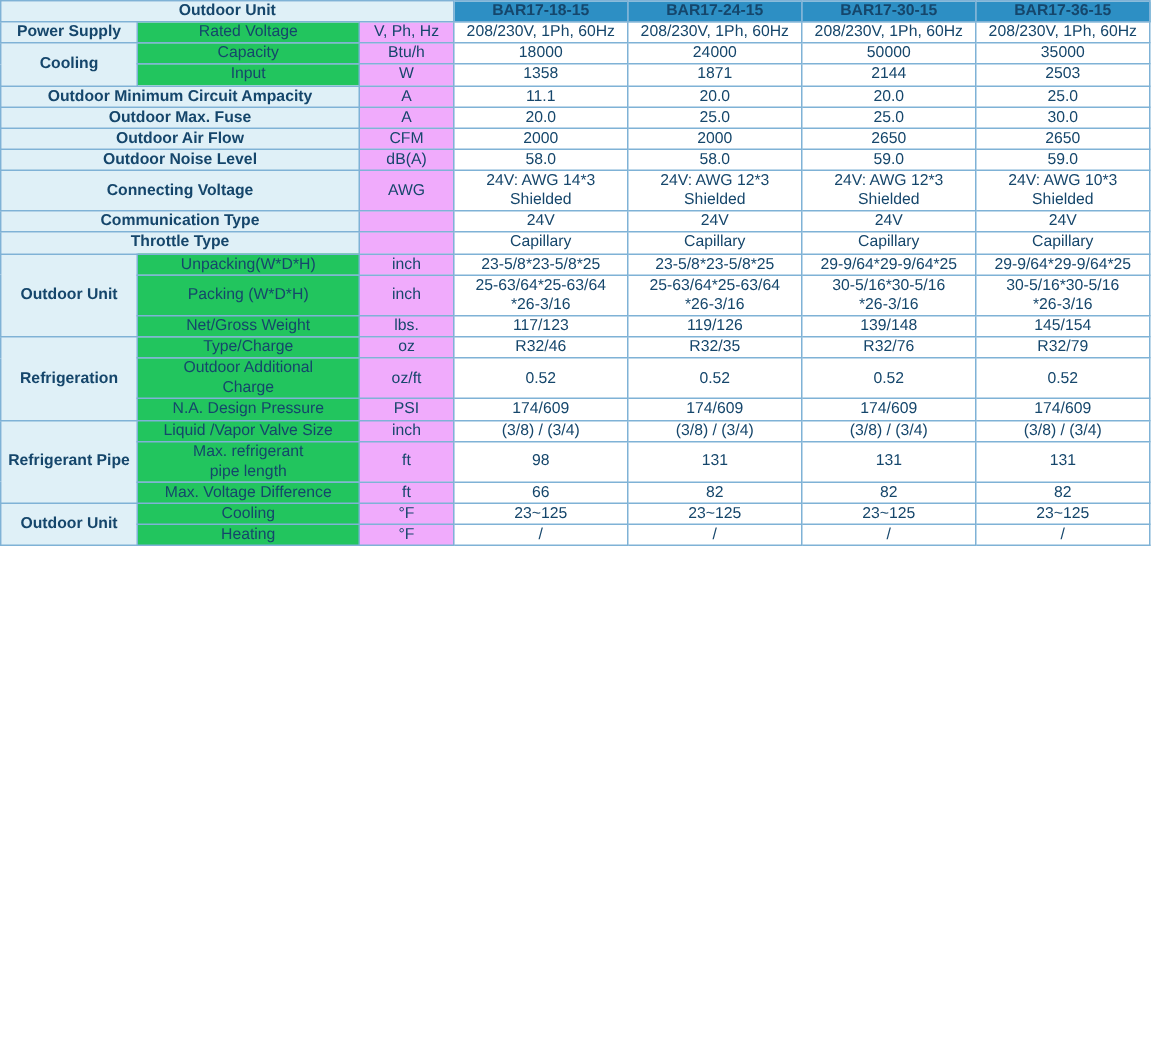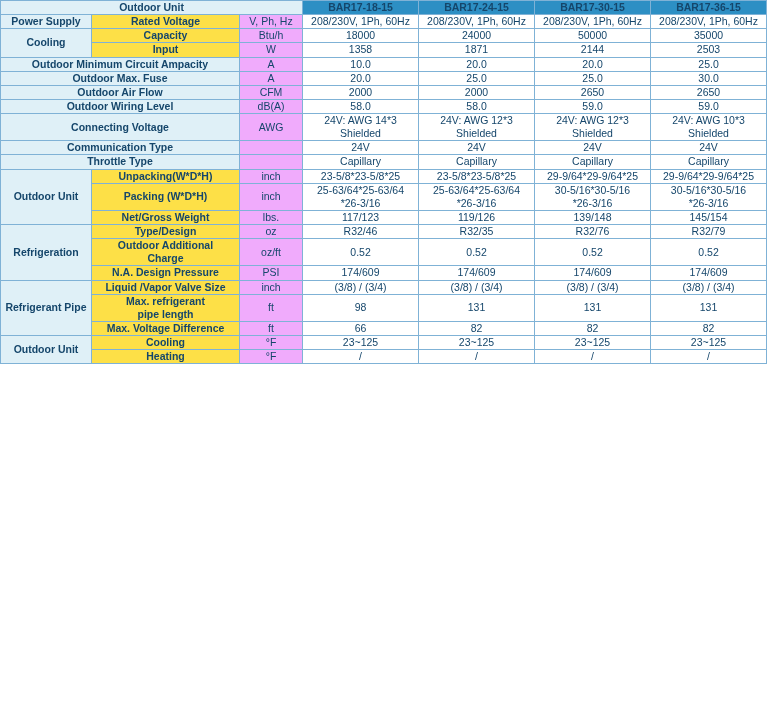--- a/index.html
+++ b/index.html
@@ -58,23 +58,23 @@
     padding: 6px 6px;
     font-weight: bold;
     color: #0f3b5c;
     font-size: 10.5px;
     margin-left: 44px;
   }
   .lbl-shade { background: #dff0f7; }
   .sub {
     text-align: left;
     padding: 6px 8px;
-    font-weight: bold;
+    font-weight: normal;
     color: #0f3b5c;
-    background: #fde047;
+    background: #22c55e;
     font-size: 10.5px;
   }
   .unit {
     background: #f0abfc;
     color: #15466b;
     font-size: 10.5px;
     padding: 6px 2px;
   }
   .val {
     background: #ffffff;
@@ -127,21 +127,21 @@
         <td class="sub">Input</td>
         <td class="unit">W</td>
         <td class="val two-line">1358</td>
         <td class="val two-line">1871</td>
         <td class="val two-line">2144</td>
         <td class="val two-line">2503</td>
       </tr>
       <tr>
         <td class="lbl lbl-shade" colspan="2">Outdoor Minimum Circuit Ampacity</td>
         <td class="unit">A</td>
-        <td class="val two-line">10.0</td>
+        <td class="val two-line">11.1</td>
         <td class="val two-line">20.0</td>
         <td class="val two-line">20.0</td>
         <td class="val two-line">25.0</td>
       </tr>
       <tr>
         <td class="lbl lbl-shade" colspan="2">Outdoor Max. Fuse</td>
         <td class="unit">A</td>
         <td class="val two-line">20.0</td>
         <td class="val two-line">25.0</td>
         <td class="val two-line">25.0</td>
@@ -149,21 +149,21 @@
       </tr>
       <tr>
         <td class="lbl lbl-shade" colspan="2">Outdoor Air Flow</td>
         <td class="unit">CFM</td>
         <td class="val two-line">2000</td>
         <td class="val two-line">2000</td>
         <td class="val two-line">2650</td>
         <td class="val two-line">2650</td>
       </tr>
       <tr>
-        <td class="lbl lbl-shade" colspan="2">Outdoor Wiring Level</td>
+        <td class="lbl lbl-shade" colspan="2">Outdoor Noise Level</td>
         <td class="unit">dB(A)</td>
         <td class="val two-line">58.0</td>
         <td class="val two-line">58.0</td>
         <td class="val two-line">59.0</td>
         <td class="val two-line">59.0</td>
       </tr>
       <tr>
         <td class="lbl lbl-shade" colspan="2">Connecting Voltage</td>
         <td class="unit">AWG</td>
         <td class="val two-line">24V: AWG 14*3<br>Shielded</td>
@@ -207,21 +207,21 @@
       <tr>
         <td class="sub">Net/Gross Weight</td>
         <td class="unit">lbs.</td>
         <td class="val two-line">117/123</td>
         <td class="val two-line">119/126</td>
         <td class="val two-line">139/148</td>
         <td class="val two-line">145/154</td>
       </tr>
       <tr>
         <td class="lbl lbl-shade" rowspan="3">Refrigeration</td>
-        <td class="sub">Type/Design</td>
+        <td class="sub">Type/Charge</td>
         <td class="unit">oz</td>
         <td class="val two-line">R32/46</td>
         <td class="val two-line">R32/35</td>
         <td class="val two-line">R32/76</td>
         <td class="val two-line">R32/79</td>
       </tr>
       <tr>
         <td class="sub">Outdoor Additional<br>Charge</td>
         <td class="unit">oz/ft</td>
         <td class="val two-line">0.52</td>

